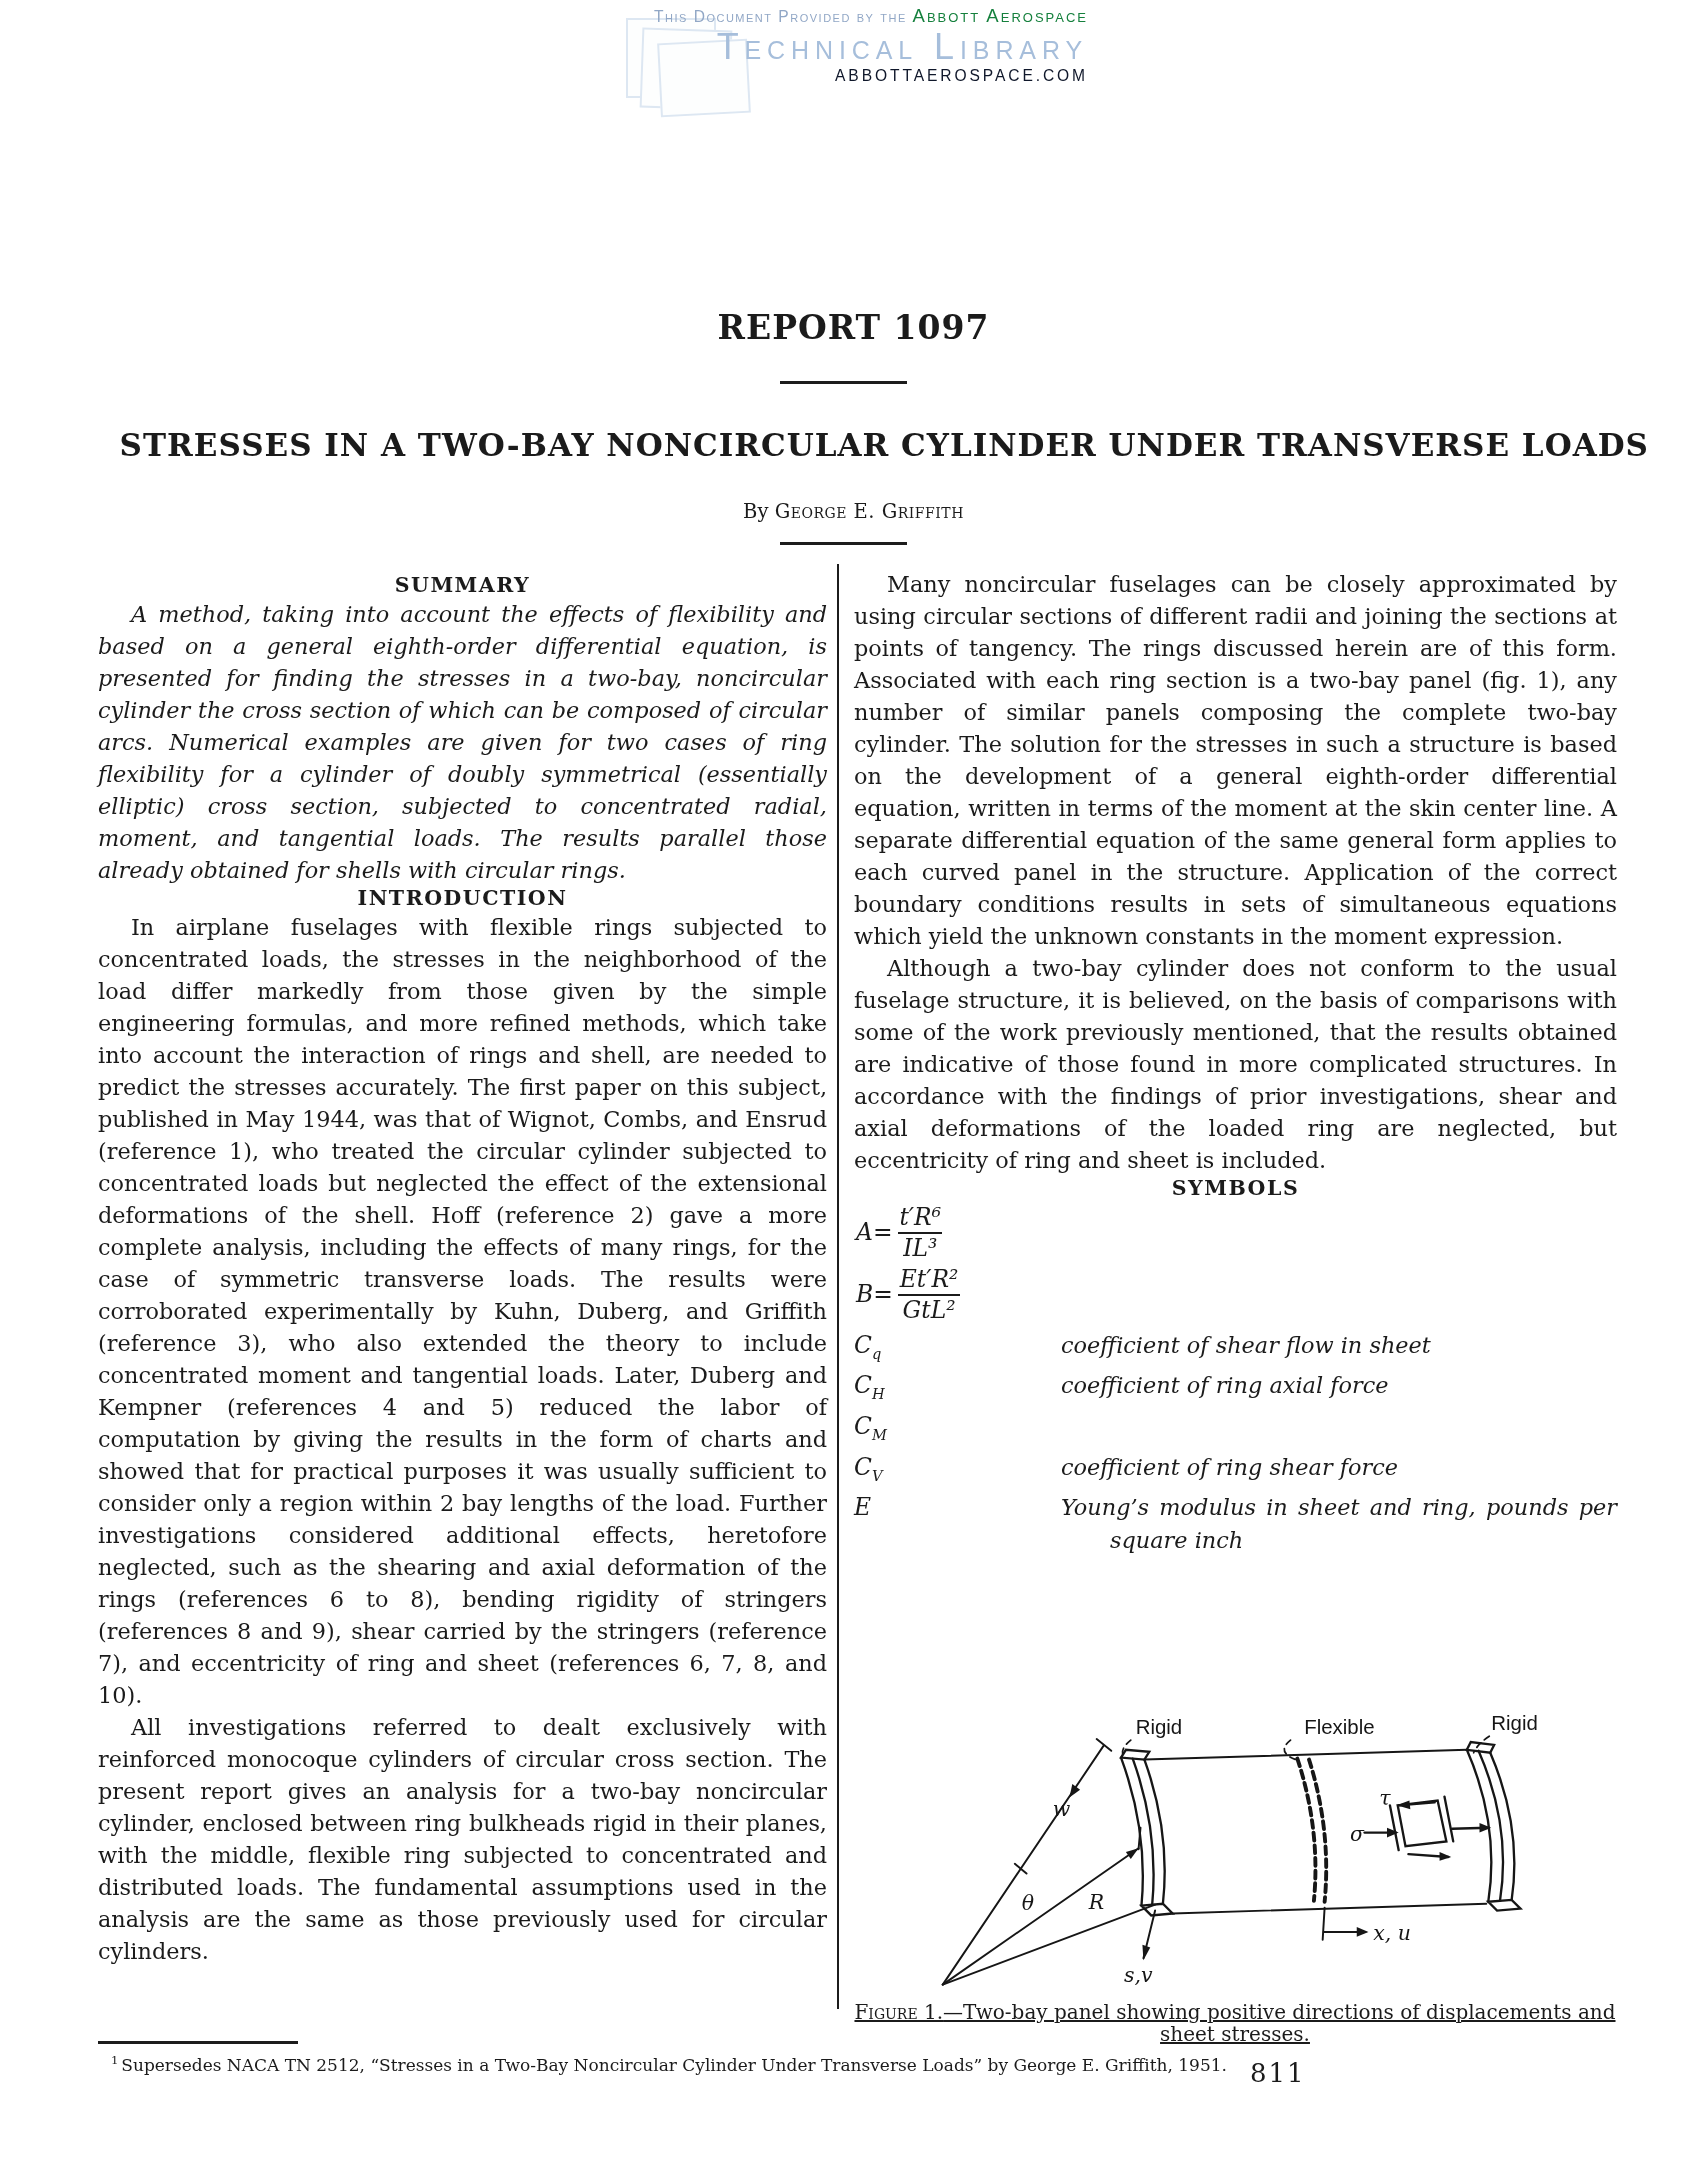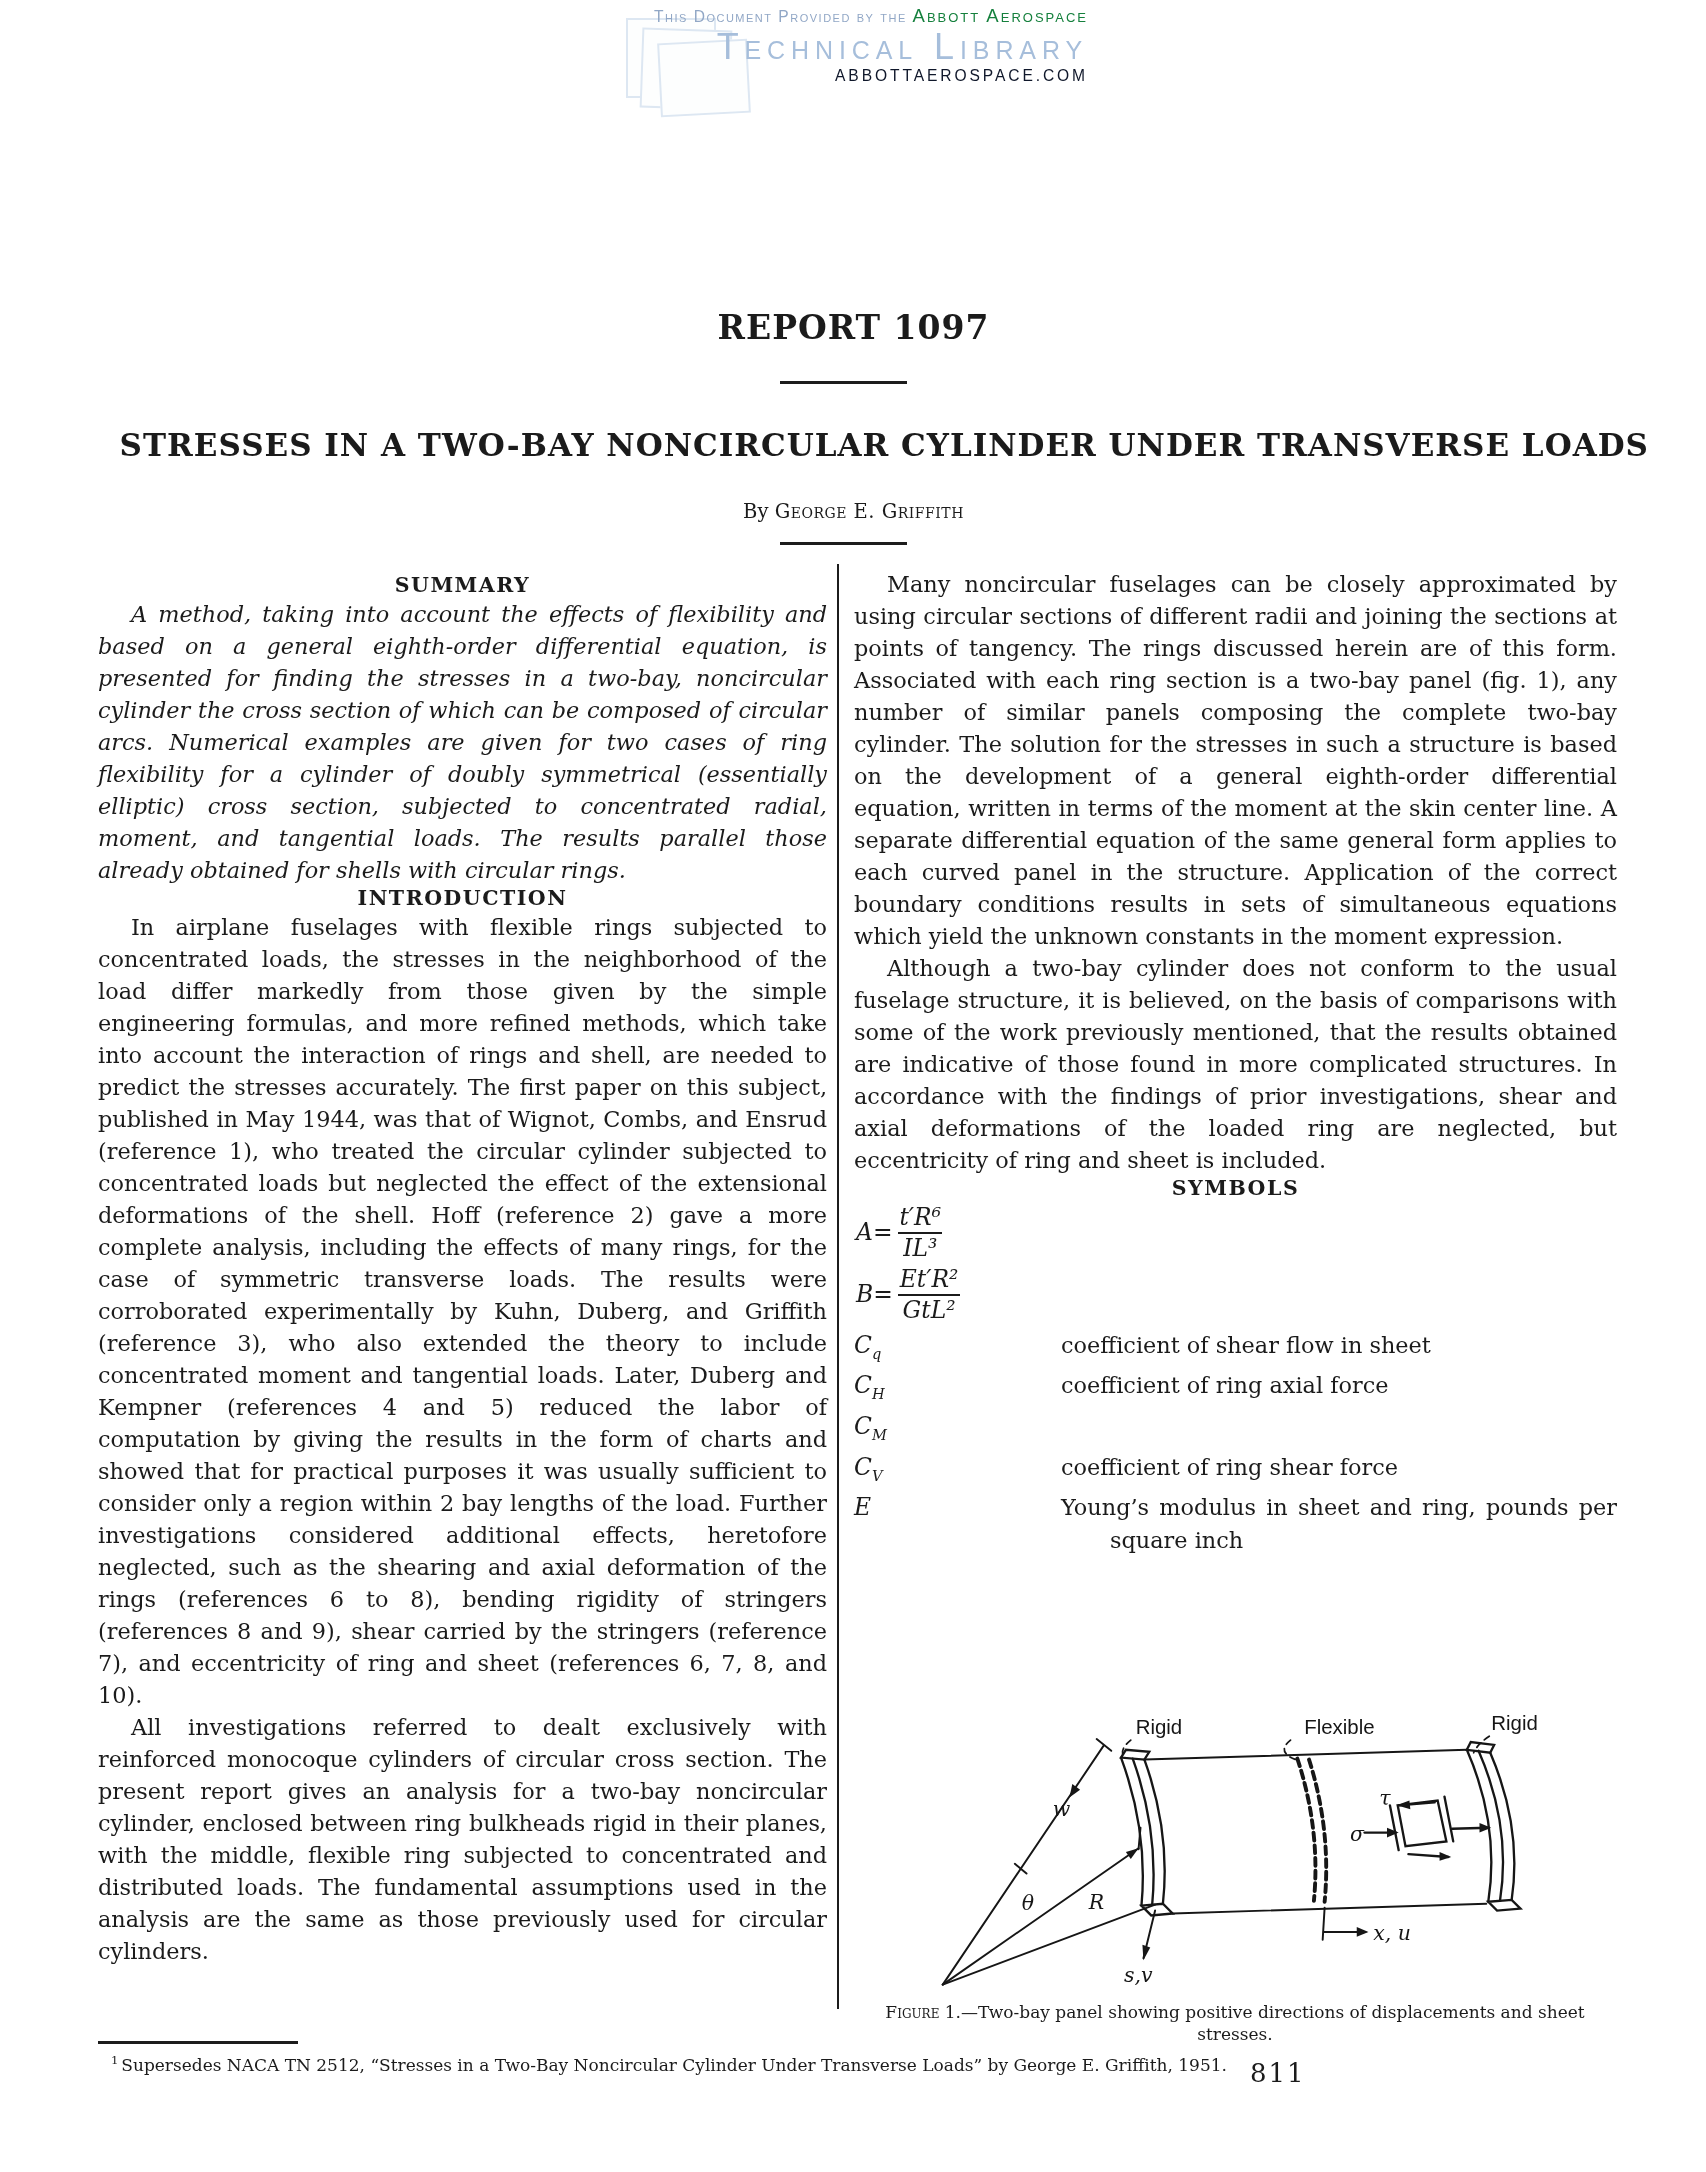--- a/index.html
+++ b/index.html
@@ -47,25 +47,25 @@
   
   .eq-line{display:flex;align-items:center;font-style:italic;font-size:23.4px;
       line-height:25px;margin:3.9px 0 5.9px 2px;text-indent:0;}
   .frac{display:inline-flex;flex-direction:column;align-items:center;margin-left:2px;}
   .frac .num{padding:0 4.9px 2px 4.9px;}
   .frac .den{border-top:2px solid #1b1b1b;padding:2px 4.9px 0 4.9px;}
   
   .sym-row{display:flex;line-height:33px;}
   .sym-term{width:207px;flex:0 0 207px;font-style:italic;font-size:23.4px;}
   .sym-term sub{font-size:14.6px;font-style:italic;}
-  .sym-def{flex:1;text-align:justify;padding-left:49px;text-indent:-49px;}
+  .sym-def{flex:1;text-align:justify;padding-left:49px;text-indent:-49px;font-style:italic;}
   
   .figure-svg{position:absolute;left:850px;top:1705px;}
   .fig-caption{position:absolute;left:850px;top:2002px;width:770px;text-align:center;
-      font-size:17px;line-height:21.5px;}
+      font-size:20px;line-height:21.5px;text-decoration:underline;}
   .sc{font-variant:small-caps;}
   
   .footnote-rule{left:98px;top:2041px;width:200px;height:2.9px;}
   .footnote{position:absolute;left:111px;top:2050px;width:1122px;font-size:17px;
       line-height:21.5px;}
   .footnote sup{font-size:11.7px;margin-right:2.9px;}
   .page-number{position:absolute;left:1250px;top:2058px;font-size:26px;letter-spacing:2px;}
   
   .fig-label{font-family:"Liberation Sans","DejaVu Sans",sans-serif;font-size:21px;fill:#161616;}
   .fig-math{font-family:"DejaVu Serif",serif;font-style:italic;font-size:21px;fill:#161616;}

